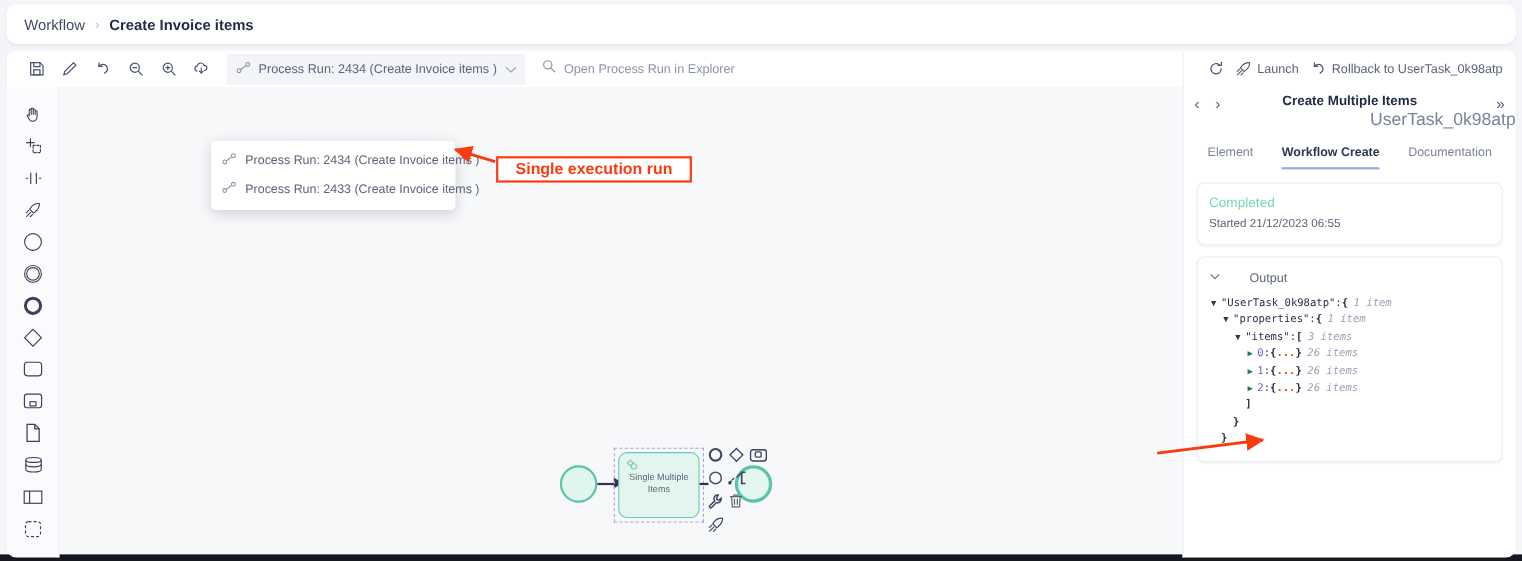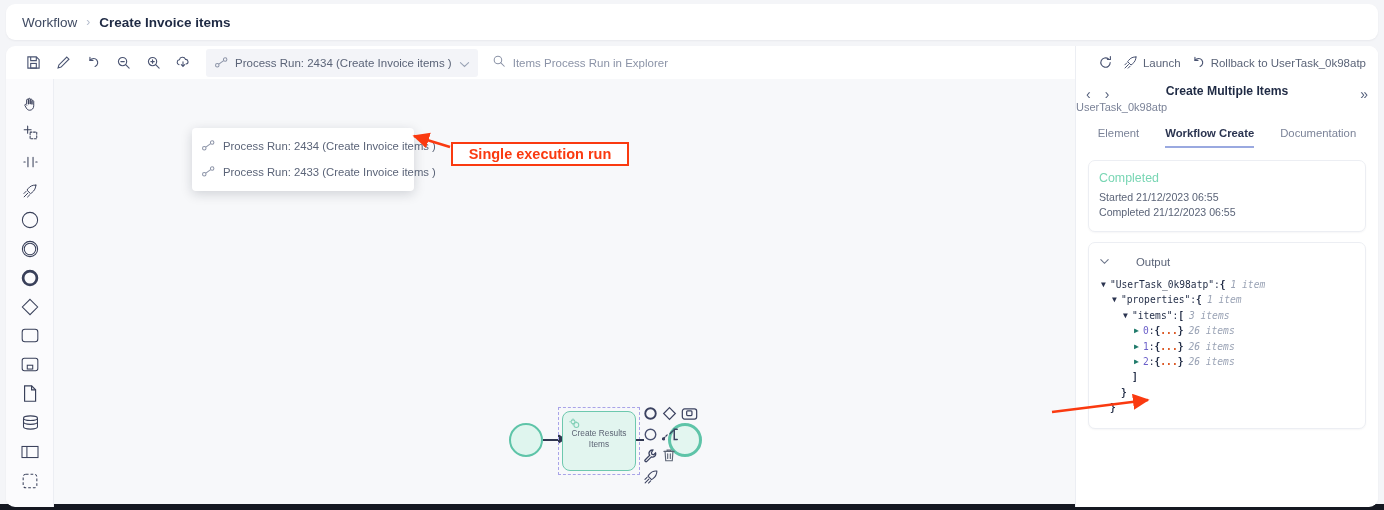--- a/index.html
+++ b/index.html
@@ -200,21 +200,21 @@
   .rp-act .txt { font-size: 11.5px; color: #5b6478; white-space: nowrap; }
 
   .rp-head { position: relative; padding: 5px 0 2px 0; }
   .rp-nav {
     position: absolute; top: 8px; left: 10px;
     display: flex; gap: 14px; color: #55607c;
   }
   .rp-nav span { cursor: pointer; font-size: 14px; line-height: 1; }
   .rp-collapse { position: absolute; top: 7px; right: 10px; color: #55607c; cursor: pointer; font-size: 14px; }
   .rp-title { text-align: center; font-size: 12.2px; font-weight: 700; color: #1f2a44; }
-  .rp-sub   { text-align: left; font-size: 11px; color: #7b8398; margin-top: 3px; }
+  .rp-sub   { text-align: right; font-size: 16px; color: #7b8398; margin-top: 3px; }
 
   .rp-tabs {
     display: flex; justify-content: center; gap: 26px;
     margin-top: 12px; padding-bottom: 0;
   }
   .rp-tab {
     font-size: 11.3px; color: #7b8398;
     padding-bottom: 7px; cursor: pointer;
     border-bottom: 2.2px solid transparent;
   }
@@ -331,21 +331,21 @@
         </span>
       </div>
 
       <div class="explorer-link">
         <span>
           <svg width="14" height="14" viewBox="0 0 16 16" fill="none" stroke="#8b93a7" stroke-width="1.2" stroke-linecap="round">
             <circle cx="6.8" cy="6.8" r="4.3"></circle>
               <path d="M9.9 9.9L14 14"></path>
           </svg>
         </span>
-        <span class="txt">Items Process Run in Explorer</span>
+        <span class="txt">Open Process Run in Explorer</span>
       </div>
     </div>
 
     <div class="rail">
       <div class="rail-icon">
         <svg width="16" height="16" viewBox="0 0 18 18" fill="none" stroke="currentColor" stroke-width="1.1" stroke-linecap="round">
           <path d="M5.2 9V4.6a1 1 0 012 0V9M7.2 8.6V3.6a1 1 0 012 0v5M9.2 8.8V4.4a1 1 0 012 0v4.4M11.2 9.2V6.2a1 1 0 012 0V11c0 3-2 5-4.5 5-2 0-3-1-3.8-2.4L3.2 10.6c-.4-.8.5-1.6 1.2-1l.9.9"></path>
         </svg>
       </div>
       <div class="rail-icon">
@@ -433,21 +433,21 @@
         <div class="node-select"></div>
         <div class="node-box"></div>
         <div class="node-gear">
           <svg width="13" height="13" viewBox="0 0 14 14" fill="none" stroke="currentColor" stroke-width="1.1">
             <circle cx="5.4" cy="5.2" r="2.1"></circle>
               <circle cx="9" cy="8.6" r="2.6"></circle>
             <path d="M5.4 1.6v1.2M5.4 7.6v1.2M1.6 5.2h1.2M8 5.2h1.2"></path>
           </svg>
         </div>
         <div class="node-label">
-          <span>Create Results</span><br>
+          <span>Single Multiple</span><br>
           <span>Items</span>
         </div>
         <div class="node-line-right"></div>
 
         <div class="end-circle"></div>
 
         <div class="ctx-pal">
           <div class="ctx-row">
             <span class="ctx-i">
               <svg width="15" height="15" viewBox="0 0 16 16" fill="none" stroke="#3b4260" stroke-width="2">
@@ -569,21 +569,20 @@
         <div class="rp-tab">Element</div>
         <div class="rp-tab active">Workflow Create</div>
         <div class="rp-tab">Documentation</div>
       </div>
 
       <div class="rp-body">
 
         <div class="rp-card status-card">
           <div class="status-title">Completed</div>
           <div class="status-line">Started 21/12/2023 06:55</div>
-          <div class="status-line">Completed 21/12/2023 06:55</div>
         </div>
 
 
         <div class="rp-card output-card">
           <div class="output-head">
             <span>
               <svg width="11" height="11" viewBox="0 0 12 12" fill="none" stroke="#6b7489" stroke-width="1.2" stroke-linecap="round">
                   <path d="M2 4l4 4 4-4"></path>
                 </svg>
             </span>

